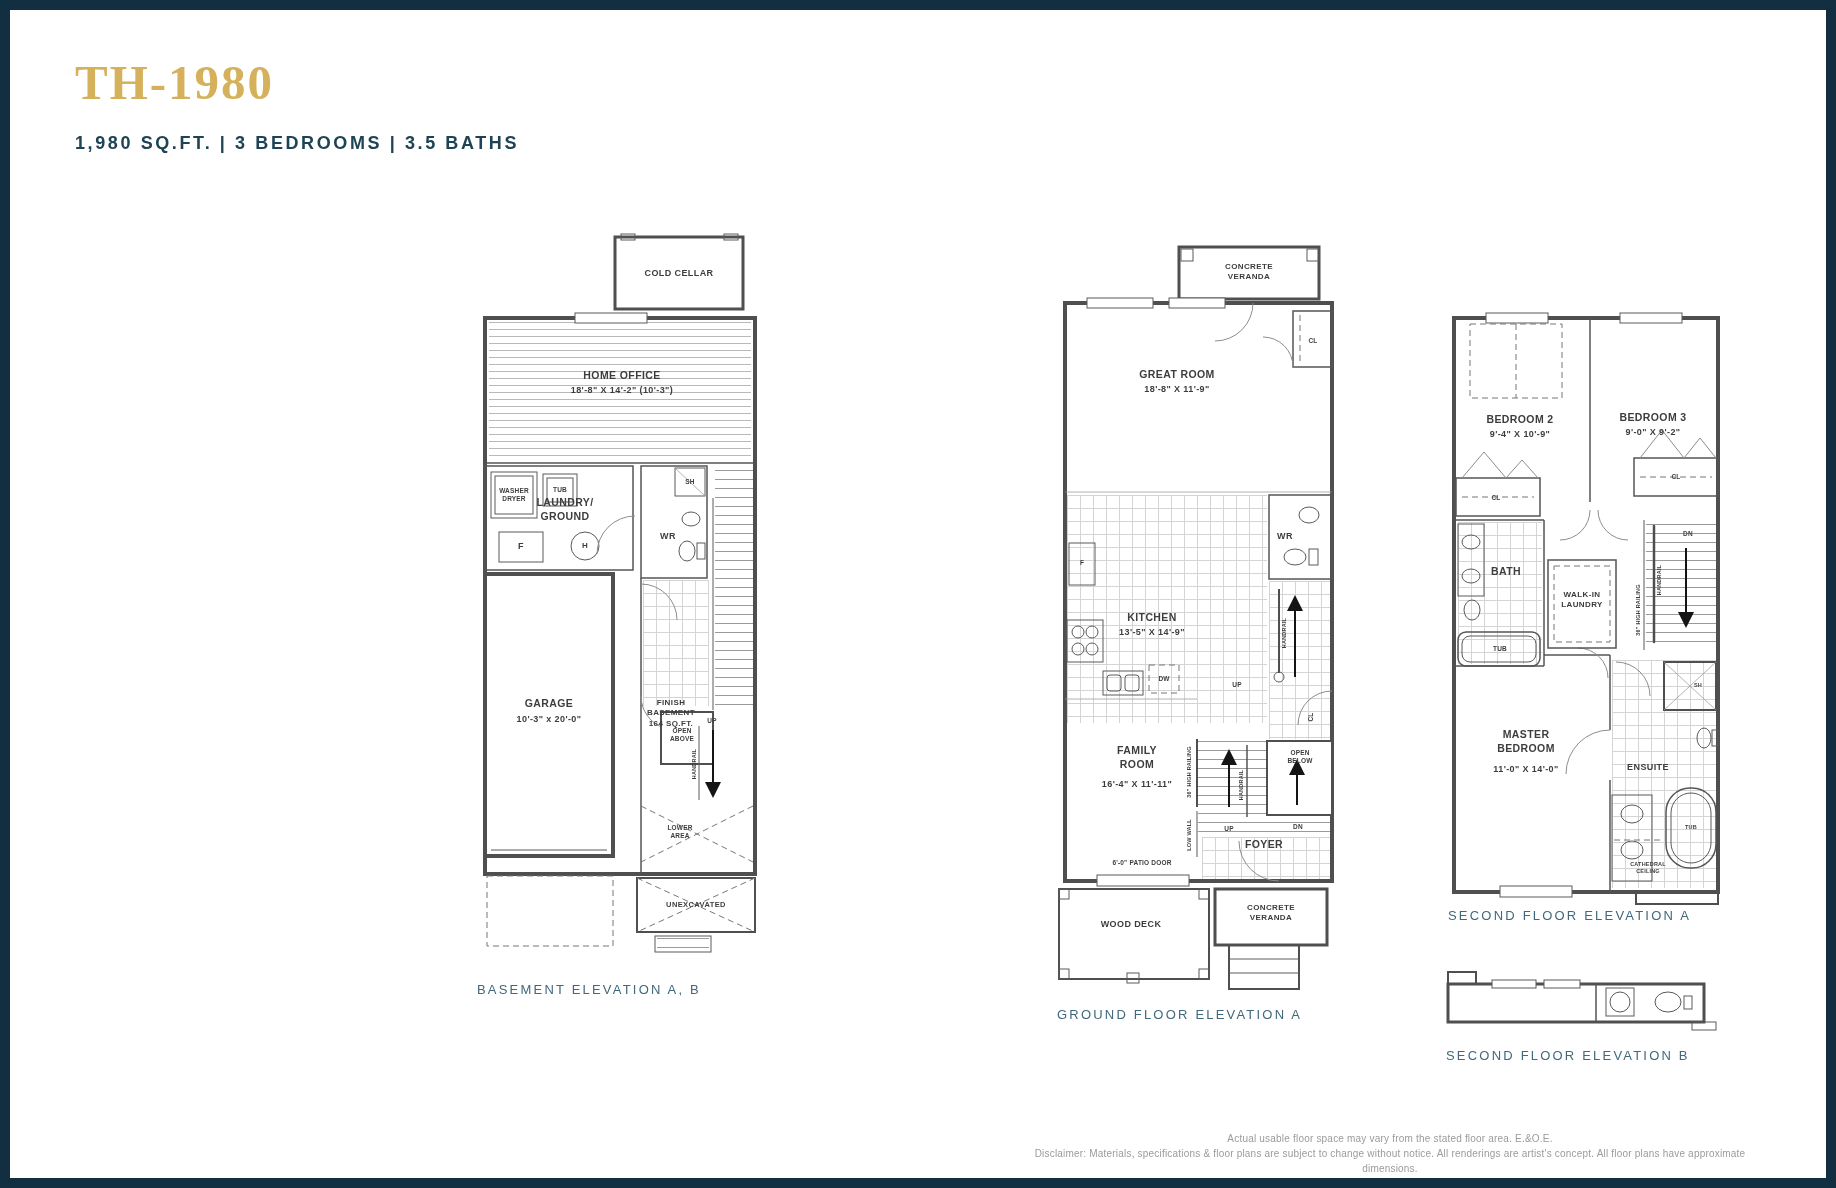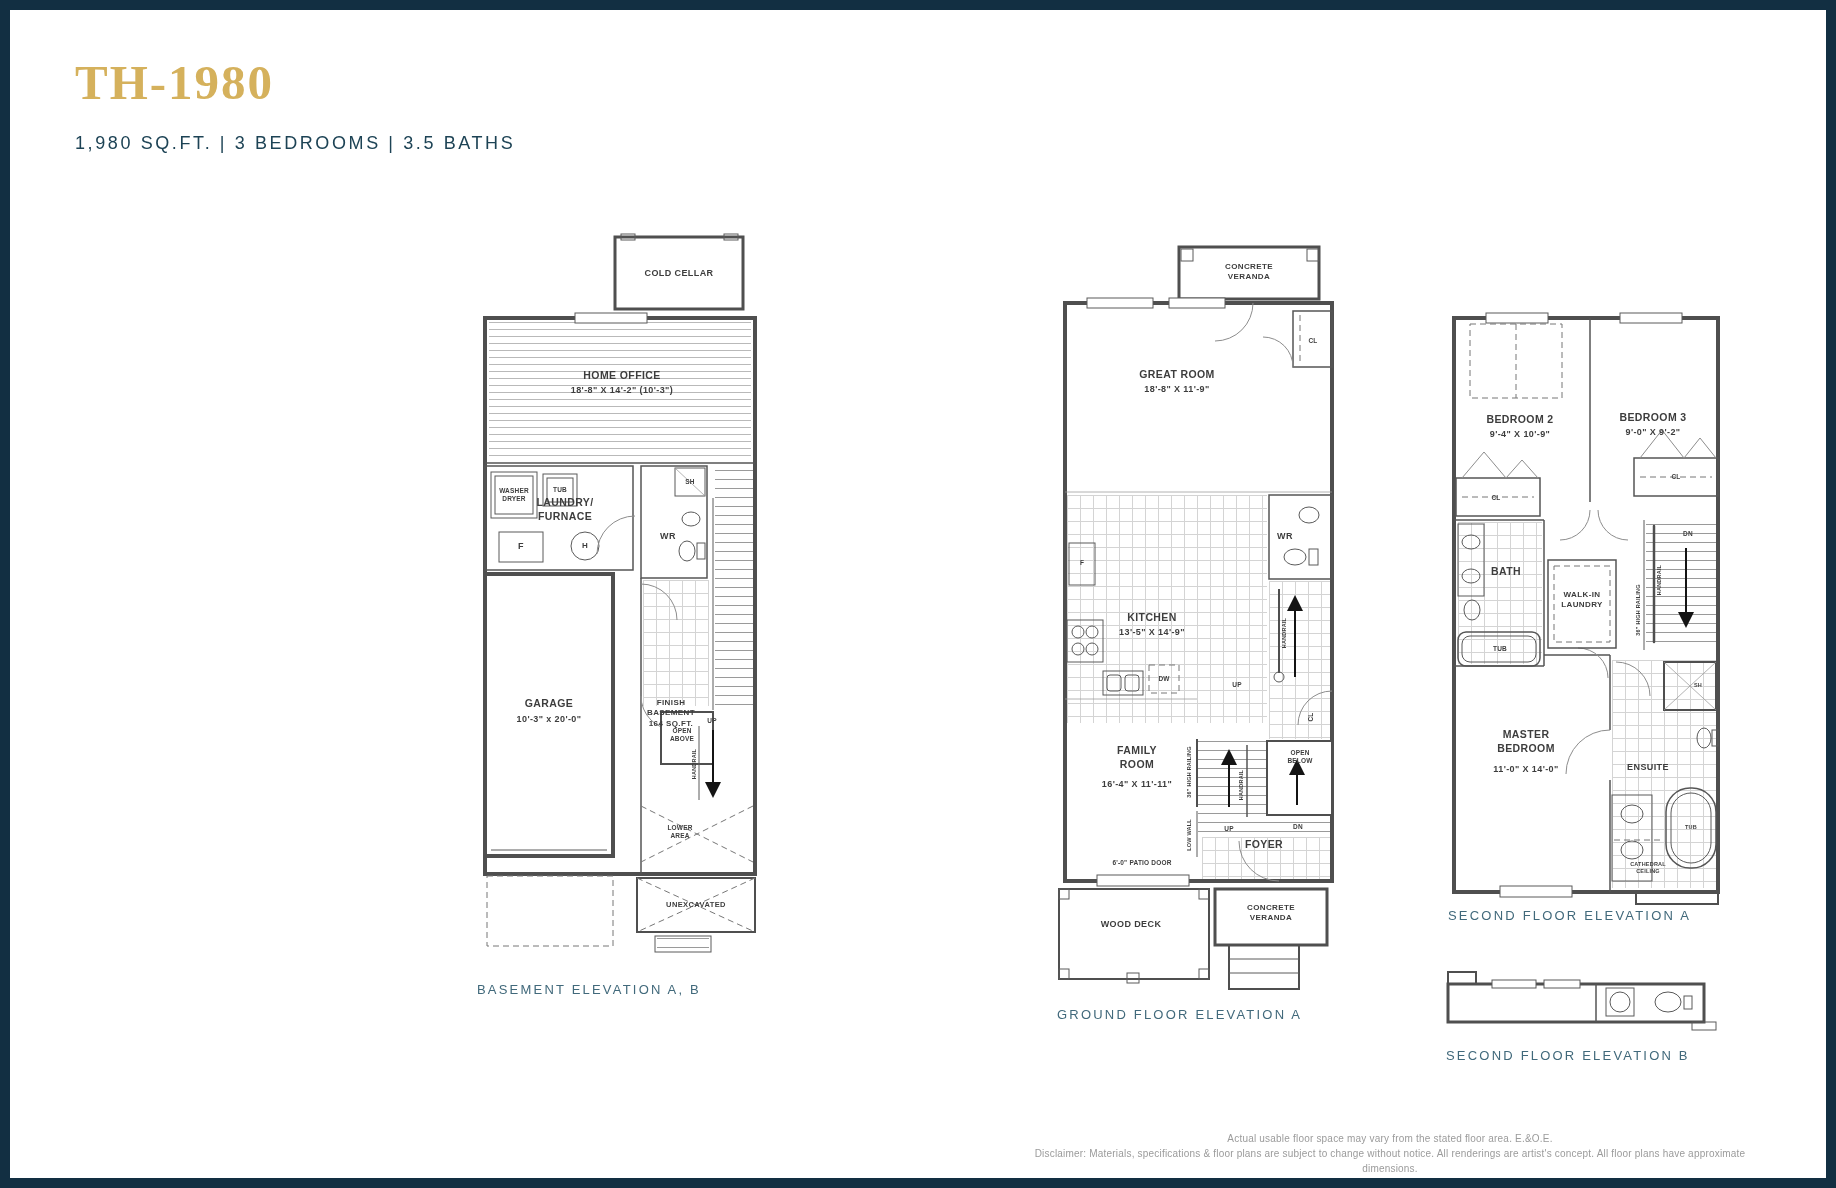--- a/index.html
+++ b/index.html
@@ -3,21 +3,21 @@
 <meta charset="utf-8">
 <style>
   html,body{margin:0;padding:0;background:#e8e8e8}
   .page{position:relative;width:1836px;height:1188px;box-sizing:border-box;
         border:10px solid #122F42;background:#fff;overflow:hidden;
         font-family:"Liberation Sans",sans-serif}
   
   .hdr{position:absolute;left:65px;top:44px}
   .title{margin:0;font-family:"Liberation Serif",serif;font-weight:700;
          font-size:49px;letter-spacing:2px;color:#D5B15C}
-  .subtitle{margin-top:22px;font-size:18px;font-weight:400;letter-spacing:2.6px;color:#1D4355}
+  .subtitle{margin-top:22px;font-size:18px;font-weight:700;letter-spacing:2.6px;color:#1D4355}
   
   .plan{position:absolute}
   .plan svg{position:absolute;left:0;top:0;overflow:visible}
   .plan-caption{position:absolute;left:0;color:#41697B;font-size:13px;
                 letter-spacing:2.2px;font-weight:500;white-space:nowrap}
   
   .lbl{position:absolute;transform:translate(-50%,-50%);text-align:center;color:#3d3d3d;
        font-weight:600;letter-spacing:.4px;white-space:pre-line;line-height:1.3}
   .rot{transform:translate(-50%,-50%) rotate(-90deg)}
   .s10{font-size:10.5px}.s9{font-size:9px}.s8{font-size:8px}
@@ -118,21 +118,21 @@
       <rect x="10" y="642" width="126" height="70" class="dash"></rect>
       <rect x="178" y="702" width="56" height="16" class="w1"></rect>
     </svg>
     <div class="lbl s9" style="left:202px;top:40px">COLD CELLAR</div>
     <div class="lbl s10" style="left:145px;top:142px">HOME OFFICE</div>
     <div class="lbl s9" style="left:145px;top:157px">18'-8" X 14'-2" (10'-3")</div>
     <div class="lbl s6" style="left:37px;top:261px">WASHER
 DRYER</div>
     <div class="lbl s6" style="left:83px;top:256px">TUB</div>
     <div class="lbl s10" style="left:88px;top:276px">LAUNDRY/
-FURNACE</div>
+GROUND</div>
     <div class="lbl s9" style="left:44px;top:313px">F</div>
     <div class="lbl s8" style="left:108px;top:312px">H</div>
     <div class="lbl s6" style="left:213px;top:248px">SH</div>
     <div class="lbl s9" style="left:191px;top:303px">WR</div>
     <div class="lbl s10" style="left:72px;top:470px">GARAGE</div>
     <div class="lbl s9" style="left:72px;top:486px">10'-3" x 20'-0"</div>
     <div class="lbl s8" style="left:194px;top:480px">FINISH
 BASEMENT
 164 SQ.FT.</div>
     <div class="lbl s6" style="left:205px;top:501px">OPEN

